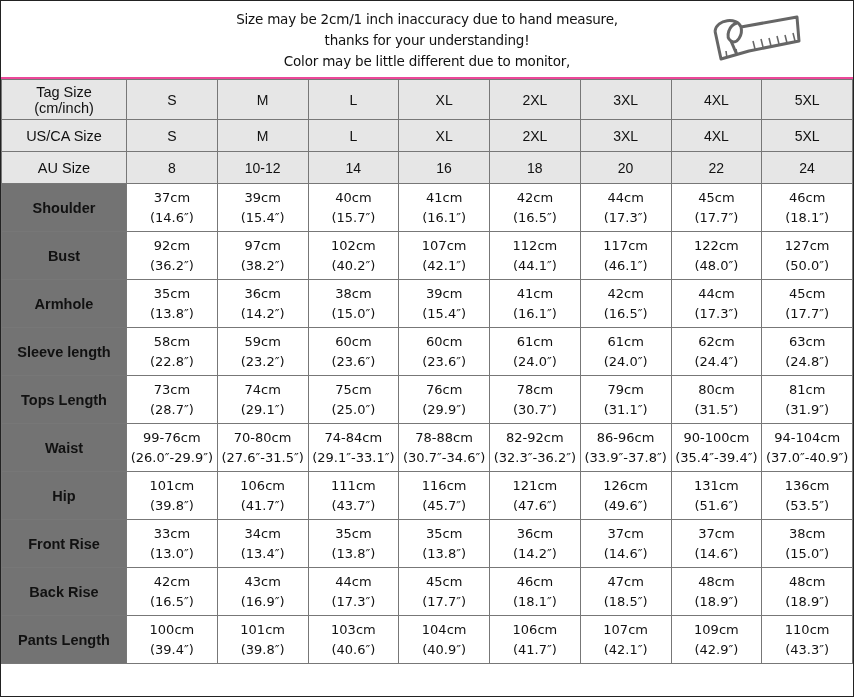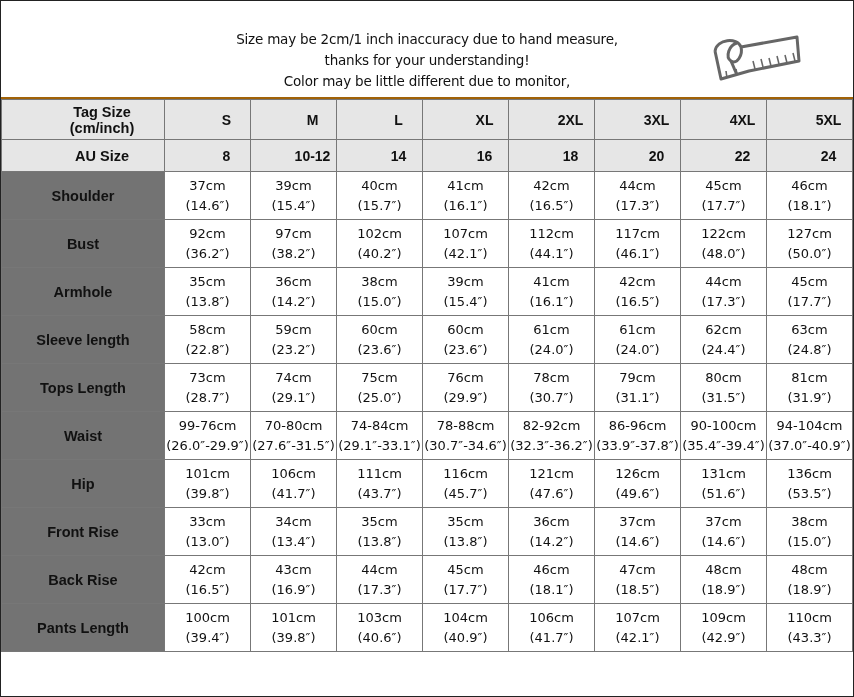--- a/index.html
+++ b/index.html
@@ -1,24 +1,24 @@
 <!DOCTYPE html>
 <html><head>
 <meta charset="utf-8">
 <style>
   html, body { margin:0; padding:0; background:#fff; }
   body { width:854px; height:697px; overflow:hidden; font-family:"Liberation Sans", sans-serif; color:#111; }
   .wrap { position:relative; width:852px; height:695px; border:1px solid #222; }
-  .notice { height:78px; border-bottom:2px solid #a16207; position:relative; text-align:center; font-family:"DejaVu Sans", sans-serif; font-size:13.5px; line-height:21px; padding-top:8px; box-sizing:border-box;margin-top:20px; }
+  .notice { height:78px; border-bottom:2px solid #ec4899; position:relative; text-align:center; font-family:"DejaVu Sans", sans-serif; font-size:13.5px; line-height:21px; padding-top:8px; box-sizing:border-box; }
   .notice div { letter-spacing:-0.2px; }
   .tape { position:absolute; right:50px; top:10px; width:96px; height:60px; }
   table { border-collapse:collapse; width:852px; table-layout:fixed; }
   td { border:1px solid #777; text-align:center; vertical-align:middle; padding:0; font-size:14px; }
   td.lbl { background:#737373; font-weight:bold; font-size:14.5px; width:124px; }
-  tr.sz td { background:#e6e6e6; font-weight:bold; height:31px;padding-left:38px; }
+  tr.sz td { background:#e6e6e6; font-weight:normal; height:31px; }
   tr.sz.first td { height:39px; }
   tr.meas td { height:47px; font-family:"DejaVu Sans", sans-serif; font-size:13px; line-height:20px; }
   tr.meas td.lbl { font-family:"Liberation Sans", sans-serif; font-size:14.5px; }
 </style>
 </head>
 <body>
 
 <div class="wrap">
   <div class="notice">
     <div>Size may be 2cm/1 inch inaccuracy due to hand measure,</div>
@@ -53,20 +53,33 @@
           <td>M</td>
           <td>L</td>
           <td>XL</td>
           <td>2XL</td>
           <td>3XL</td>
           <td>4XL</td>
           <td>5XL</td>
         </tr>
         <tr class="sz">
           <td class="lbl">
+            <div>US/CA Size</div>
+          </td>
+          <td>S</td>
+          <td>M</td>
+          <td>L</td>
+          <td>XL</td>
+          <td>2XL</td>
+          <td>3XL</td>
+          <td>4XL</td>
+          <td>5XL</td>
+        </tr>
+        <tr class="sz">
+          <td class="lbl">
             <div>AU Size</div>
           </td>
           <td>8</td>
           <td>10-12</td>
           <td>14</td>
           <td>16</td>
           <td>18</td>
           <td>20</td>
           <td>22</td>
           <td>24</td>

